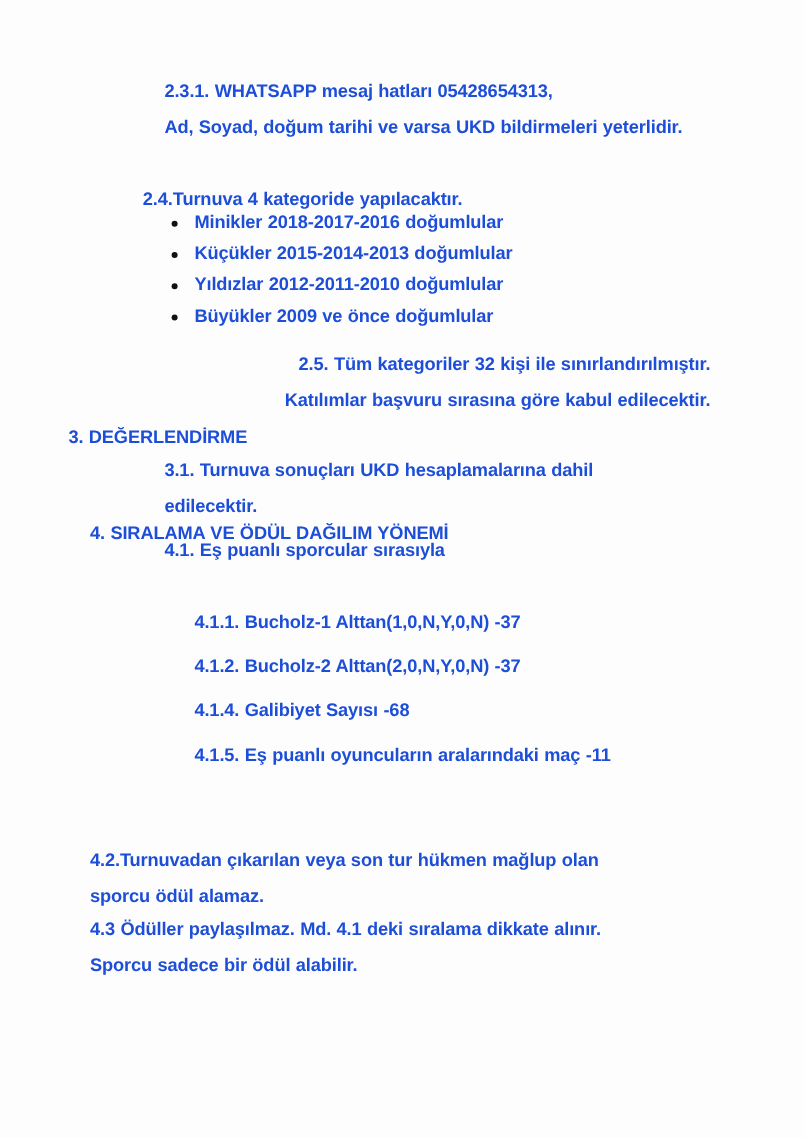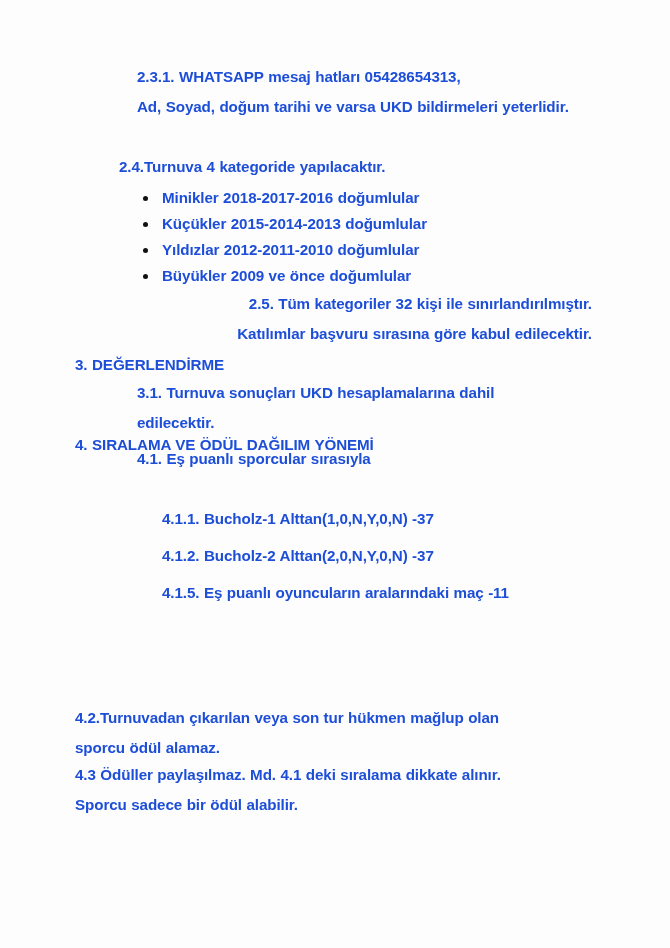--- a/index.html
+++ b/index.html
@@ -53,21 +53,21 @@
   .blk-24 {
     position: absolute;
     left: 75px;
     top: 152px;
     width: 528px;
     text-indent: 44px;
   }
   .bullets {
     position: absolute;
     left: 0;
-    top: 185px;
+    top: 173px;
     width: 647px;
     list-style: none;
     margin: 0;
     padding: 0;
   }
   .bullets li {
     position: relative;
     padding-left: 162px;
     height: 26px;
     line-height: 26px;
@@ -84,21 +84,21 @@
   }
   .blk-25 {
     position: absolute;
     left: 122px;
     top: 289px;
     width: 470px;
     text-align: right;
   }
   .h-3 {
     position: absolute;
-    left: 75px;
+    left: 57px;
     top: 350px;
     width: 528px;
   }
   .blk-31 {
     position: absolute;
     left: 75px;
     top: 378px;
     width: 528px;
     text-indent: 62px;
   }
@@ -185,20 +185,21 @@
       <span class="line">edilecektir.</span>
     </div>
 
     <div class="p h-4">4. SIRALAMA VE ÖDÜL DAĞILIM YÖNEMİ</div>
 
     <div class="p blk-41">4.1. Eş puanlı sporcular sırasıyla</div>
 
     <div class="sublist">
       <div class="p si">4.1.1. Bucholz-1 Alttan(1,0,N,Y,0,N) -37</div>
       <div class="p si">4.1.2. Bucholz-2 Alttan(2,0,N,Y,0,N) -37</div>
+      <div class="p si">4.1.4. Galibiyet Sayısı -68</div>
       <div class="p si">4.1.5. Eş puanlı oyuncuların aralarındaki maç -11</div>
     </div>
 
     <div class="p blk-42">
       <span class="line">4.2.Turnuvadan çıkarılan veya son tur hükmen mağlup olan</span>
       <span class="line">sporcu ödül alamaz.</span>
     </div>
 
     <div class="p blk-43">
       <span class="line">4.3 Ödüller paylaşılmaz. Md. 4.1 deki sıralama dikkate alınır.</span>

